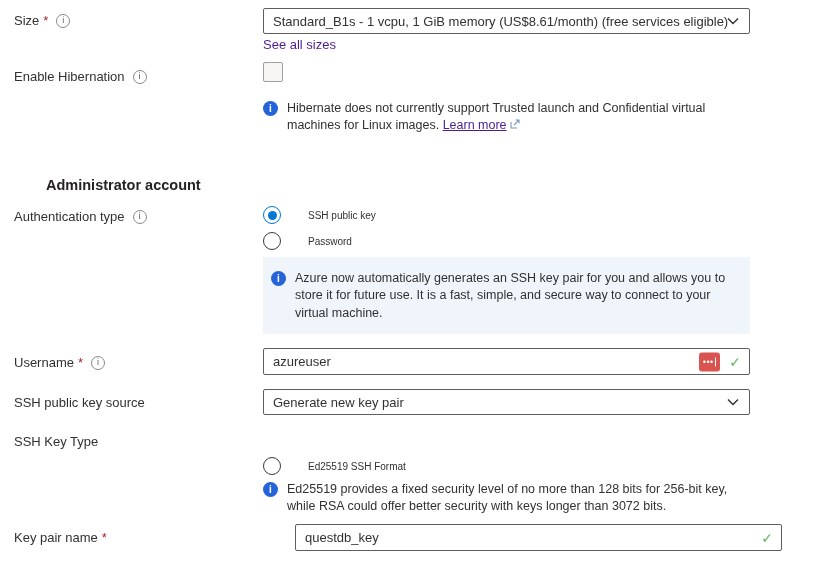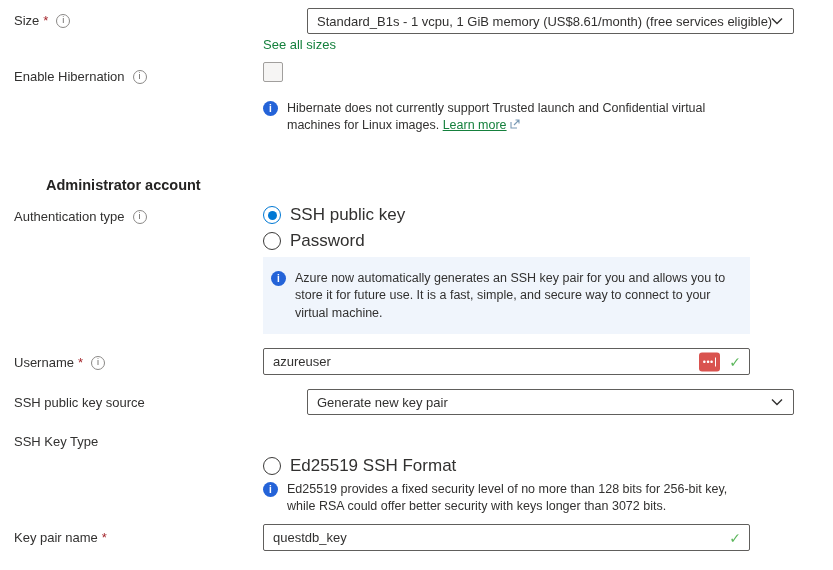--- a/index.html
+++ b/index.html
@@ -10,43 +10,43 @@
   .label { position:absolute; left:14px; font-size:13px; color:#323130;
            display:flex; align-items:center; white-space:nowrap; }
   .req { color:#a4262c; margin-left:4px; }
   .tip { width:14px; height:14px; border:1px solid #8a8886; border-radius:50%;
          font-size:9px; line-height:1; color:#605e5c; display:inline-flex;
          align-items:center; justify-content:center; margin-left:8px; background:#fff; }
 
   .select { position:absolute; left:263px; width:487px; height:26px;
             border:1px solid #605e5c; border-radius:2px; background:#fff;
             display:flex; align-items:center; padding:0 30px 0 9px;
-            font-size:13px; cursor:pointer; white-space:nowrap; overflow:hidden;margin-left:44px; }
+            font-size:13px; cursor:pointer; white-space:nowrap; overflow:hidden; }
   .select .chev { position:absolute; right:10px; top:50%; transform:translateY(-50%); display:flex; }
 
   .textinput-wrap { position:absolute; left:263px; width:487px; height:27px; }
   .textinput { width:100%; height:100%; border:1px solid #605e5c; border-radius:2px;
                font-size:13px; padding:0 70px 0 9px; color:#323130;
                font-family:"Liberation Sans","DejaVu Sans",sans-serif; outline:none; }
   .valid-check { position:absolute; right:9px; top:50%; transform:translateY(-50%);
                  color:#5db75d; font-size:14px; font-weight:bold; pointer-events:none; }
   .autofill { position:absolute; right:30px; top:50%; transform:translateY(-50%);
               width:21px; height:19px; background:#d9534f; border-radius:3px;
               color:#fff; font-size:9px; letter-spacing:0.5px; display:flex;
               align-items:center; justify-content:center; }
   .autofill .bar { display:inline-block; width:1.5px; height:9px; background:#fff; margin-left:1px; }
 
-  .link { color:#15803d; font-size:13px; text-decoration:none; cursor:pointer; }
+  .link { color:#4c1d95; font-size:13px; text-decoration:none; cursor:pointer; }
   .link.underline { text-decoration:underline; }
 
   .checkbox { position:absolute; left:263px; width:20px; height:20px;
               background:#f6f5f4; border:1px solid #a19f9d; border-radius:2px; cursor:pointer; }
 
   .radio-row { position:absolute; left:263px; display:flex; align-items:center;
-               gap:9px; font-size:17px; cursor:pointer; height:20px; }
+               gap:27px; font-size:10px; cursor:pointer; height:20px; }
   .radio { width:18px; height:18px; border-radius:50%; border:1px solid #3b3a39;
            background:#fff; flex-shrink:0; display:flex; align-items:center; justify-content:center; }
   .radio.on { border:1.5px solid #0078d4; }
   .radio.on .dot { width:9px; height:9px; border-radius:50%; background:#0078d4; }
 
   .note { position:absolute; display:flex; gap:9px; font-size:12.5px;
           line-height:1.35; color:#323130; }
   .info-badge { width:15px; height:15px; border-radius:50%; background:#2463d8;
                 color:#fff; font-size:10px; font-weight:bold; display:flex;
                 align-items:center; justify-content:center; flex-shrink:0; margin-top:1px; }
@@ -152,18 +152,18 @@
 
   <div class="note" style="left:263px; top:481px; width:487px;">
     <span class="info-badge">i</span>
     <span>Ed25519 provides a fixed security level of no more than 128 bits for 256-bit key, while RSA could offer better security with keys longer than 3072 bits.</span>
   </div>
 
   <div class="label" style="top:530px;">
     <span>Key pair name</span>
       <span class="req">*</span>
   </div>
-  <div class="textinput-wrap" style="top:524px;">
+  <div class="textinput-wrap" style="top:524px;margin-left:32px;">
     <input class="textinput" type="text" style="padding-right: 28px;" value="questdb_key">
     <span class="valid-check">✓</span>
   </div>
 
 </div>
 
 </body></html>

